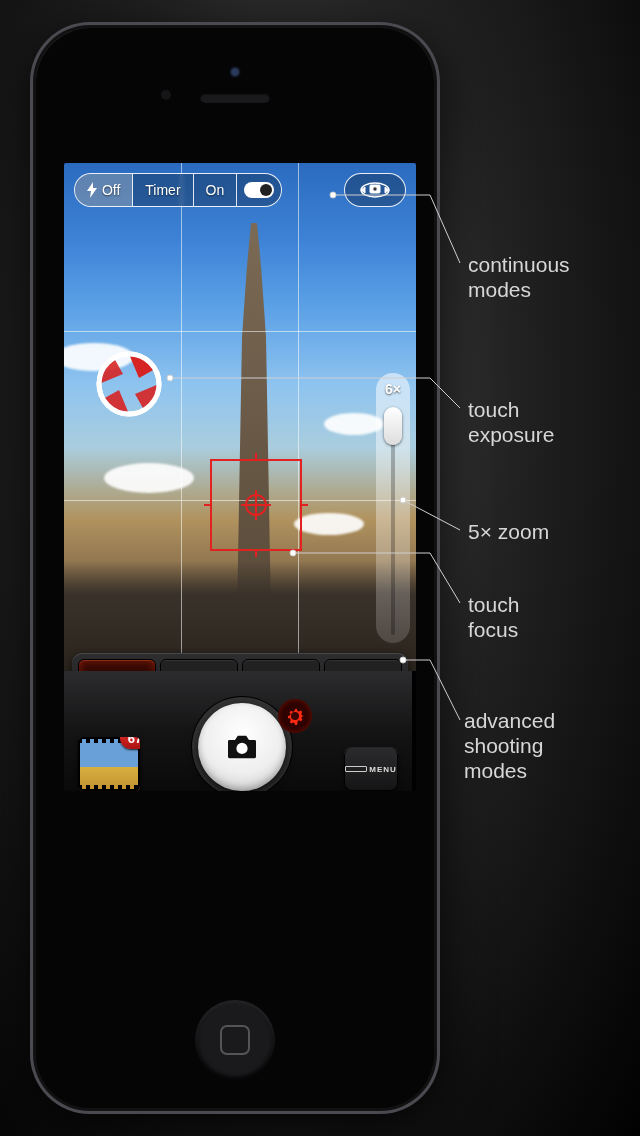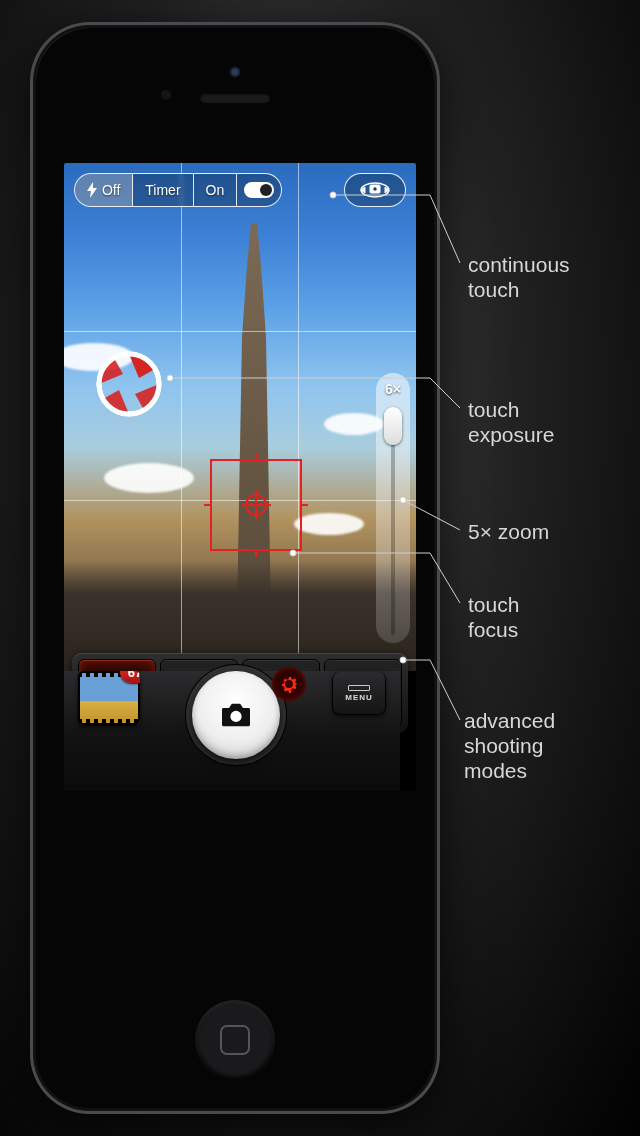--- a/index.html
+++ b/index.html
@@ -189,23 +189,23 @@
     color:#ff3a1f;
     background:linear-gradient(#3a0a04,#200502);
     box-shadow:inset 0 0 8px rgba(255,60,20,.4),inset 0 1px 0 rgba(255,120,80,.3);
   }
   .mode svg{width:24px;height:20px;}
   .mode.active svg{fill:#ff3a1f;stroke:#ff3a1f;}
   .mode:not(.active) svg{fill:#ddd;stroke:#ddd;}
 
   
   .bottom-bar{
-    position:absolute; left:0; right:16px; bottom:0; height:120px;
+    position:absolute; left:0; right:4px; bottom:0; height:120px;
     background:linear-gradient(to bottom,#2c2c2e 0%,#141415 50%,#0a0a0b 100%);
-    display:flex;align-items:flex-start;justify-content:space-between;
+    display:flex;align-items:flex-end;justify-content:space-between;
     padding:0 14px;
     gap:8px;
   }
   .thumb{
     width:62px;height:54px;border-radius:5px;overflow:hidden;position:relative;
     background:linear-gradient(#6aa0d8 0%,#6aa0d8 55%,#d8b040 55%,#c09030 100%);
     box-shadow:inset 0 0 0 2px #000,0 2px 4px rgba(0,0,0,.7);
   }
   .thumb::before,.thumb::after{ 
     content:"";position:absolute;left:0;right:0;height:6px;
@@ -233,21 +233,21 @@
     position:absolute;top:-4px;right:-26px;width:34px;height:34px;border-radius:50%;
     background:radial-gradient(#3b0402,#180101);
     box-shadow:inset 0 0 6px rgba(255,40,0,.4);
     display:flex;align-items:center;justify-content:center;
   }
   .settings-gear svg{width:20px;height:20px;fill:#ff2a12;}
   .menu-btn{
     width:54px;height:44px;border-radius:8px;
     background:linear-gradient(#2c2c2e,#141415);
     box-shadow:inset 0 1px 0 rgba(255,255,255,.15),inset 0 0 0 1px #000,0 2px 4px rgba(0,0,0,.6);
-    display:flex;flex-direction:column;align-items:center;justify-content:center;gap:2px;
+    display:flex;flex-direction:row;align-items:center;justify-content:center;gap:2px;
     color:#ddd;font-size:8px;letter-spacing:1px;font-weight:700;
   }
   .menu-btn .bar{width:22px;height:6px;border:1px solid #ccc;border-radius:1px;}
 
   
   .callout{
     position:absolute;color:#d7d7d7;font-size:21px;line-height:1.2;font-weight:300;
   }
   .lead{position:absolute;stroke:#cfcfcf;stroke-width:1;fill:none;}
   .dot{fill:#ffffff;}
@@ -396,21 +396,21 @@
   <polyline points="170,378 430,378 460,408"></polyline>
     <circle class="dot" cx="170" cy="378" r="3"></circle>
   <polyline points="403,500 460,530"></polyline>
     <circle class="dot" cx="403" cy="500" r="3"></circle>
   <polyline points="293,553 430,553 460,603"></polyline>
     <circle class="dot" cx="293" cy="553" r="3"></circle>
   <polyline points="403,660 430,660 460,720"></polyline>
     <circle class="dot" cx="403" cy="660" r="3"></circle>
 </svg>
 <div class="callout" style="left:468px;top:252px;white-space:pre">continuous
-touch</div>
+modes</div>
 <div class="callout" style="left:468px;top:397px;white-space:pre">touch
 exposure</div>
 <div class="callout" style="left:468px;top:519px;white-space:pre">5× zoom</div>
 <div class="callout" style="left:468px;top:592px;white-space:pre">touch
 focus</div>
 <div class="callout" style="left:464px;top:708px;white-space:pre">advanced
 shooting
 modes</div>
 
 </body></html>

